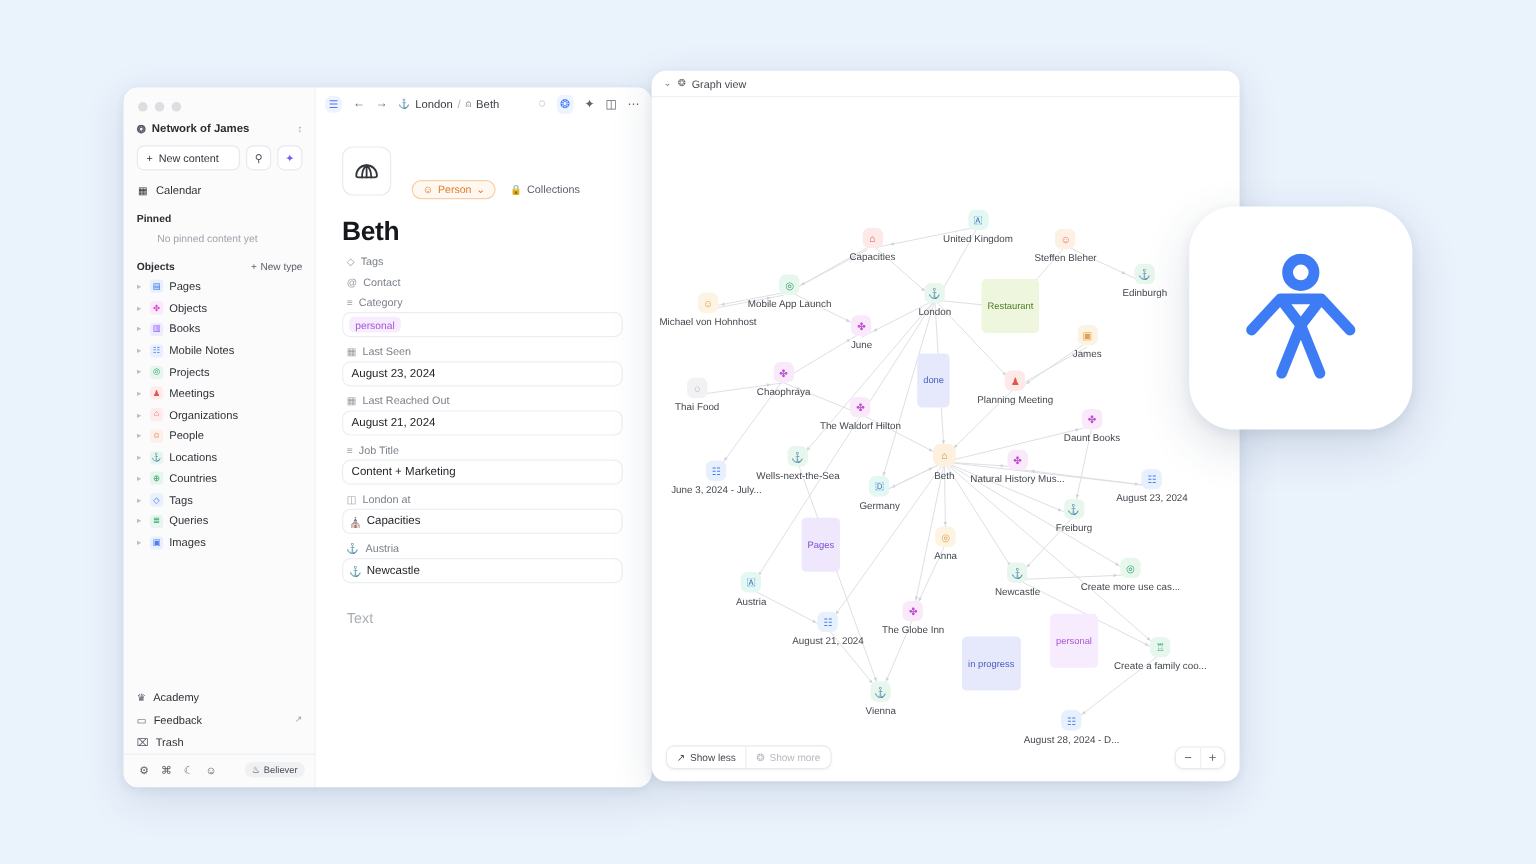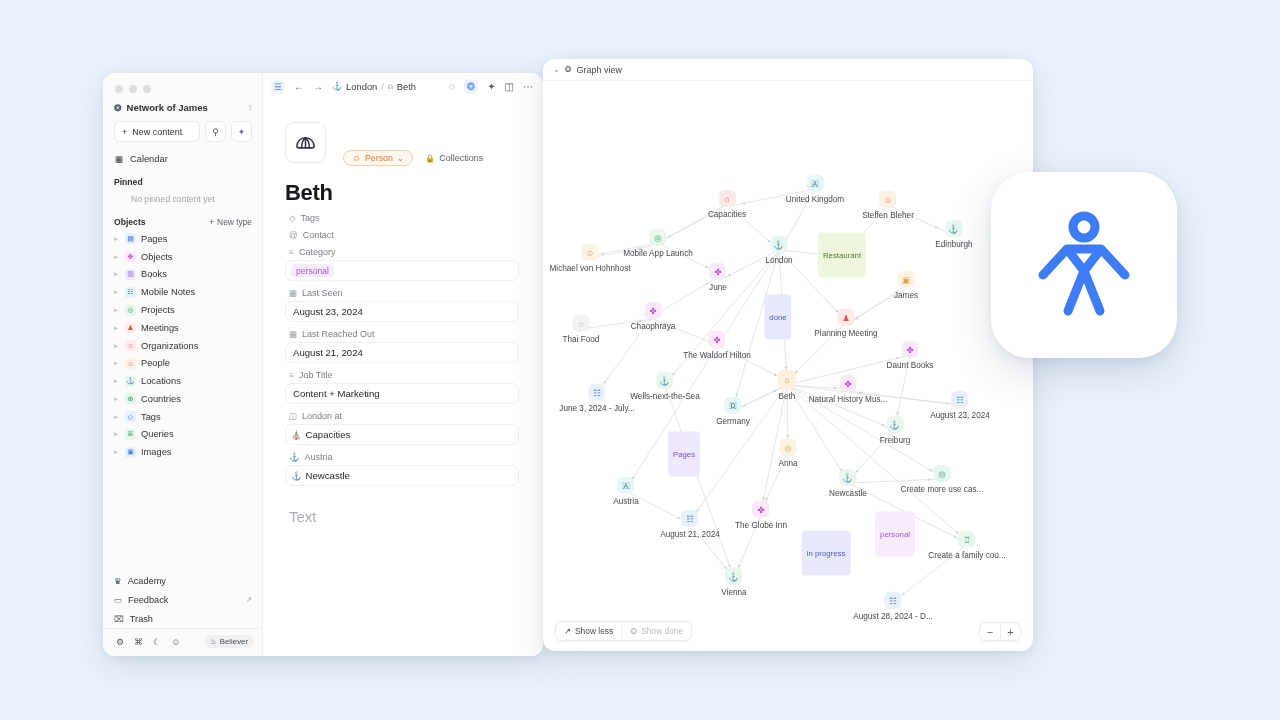--- a/index.html
+++ b/index.html
@@ -127,21 +127,21 @@
   .prop-label .ico { font-size:8.5px; color:#9aa0a8; }
   .prop-box {
     border: 1px solid #edeef1; border-radius: 7px; height: 21px;
     display:flex; align-items:center; padding: 0 7px; font-size:9.6px; color:#1e2126;
     gap: 4px; background:#fff;
   }
   .prop-box.pad { padding-left: 5px; }
   .link { color:#2f6fe4; text-decoration: underline; font-size:9.6px; }
   .tag-personal { background:#f6ecfd; color:#a855d6; border-radius:4px; padding:1.5px 5px; font-size:8.6px; }
   .prop-box .mini { font-size:8.5px; color:#6b7079; }
-  #text-placeholder { font-size:15px; color:#a9aeb5; margin-top: 22px; padding-left:4px; }
+  #text-placeholder { font-size:12px; color:#a9aeb5; margin-top: 22px; padding-left:4px; }
 
   
   #graph-window {
     position:absolute; left:543px; top:59px; width:490px; height:592px;
     background:#fff; border-radius:12px;
     box-shadow: 0 10px 34px rgba(40,60,100,.13), 0 2px 8px rgba(40,60,100,.07);
     overflow:hidden; display:flex; flex-direction:column;
   }
   #graph-header {
     height: 22px; display:flex; align-items:center; gap:5px;
@@ -693,21 +693,21 @@
         <div class="gtag" style="left: 283px; top: 472px; background: rgb(230, 233, 251); color: rgb(74, 92, 199);">in progress</div>
       </div>
 
     <div id="graph-controls-left">
       <div>
         <span>↗</span>
         <span>Show less</span>
       </div>
       <div>
         <span>❂</span>
-        <span>Show done</span>
+        <span>Show more</span>
       </div>
     </div>
 
     <div id="zoom-controls">
       <div>−</div>
       <div>+</div>
     </div>
   </div>
 </div>
 

